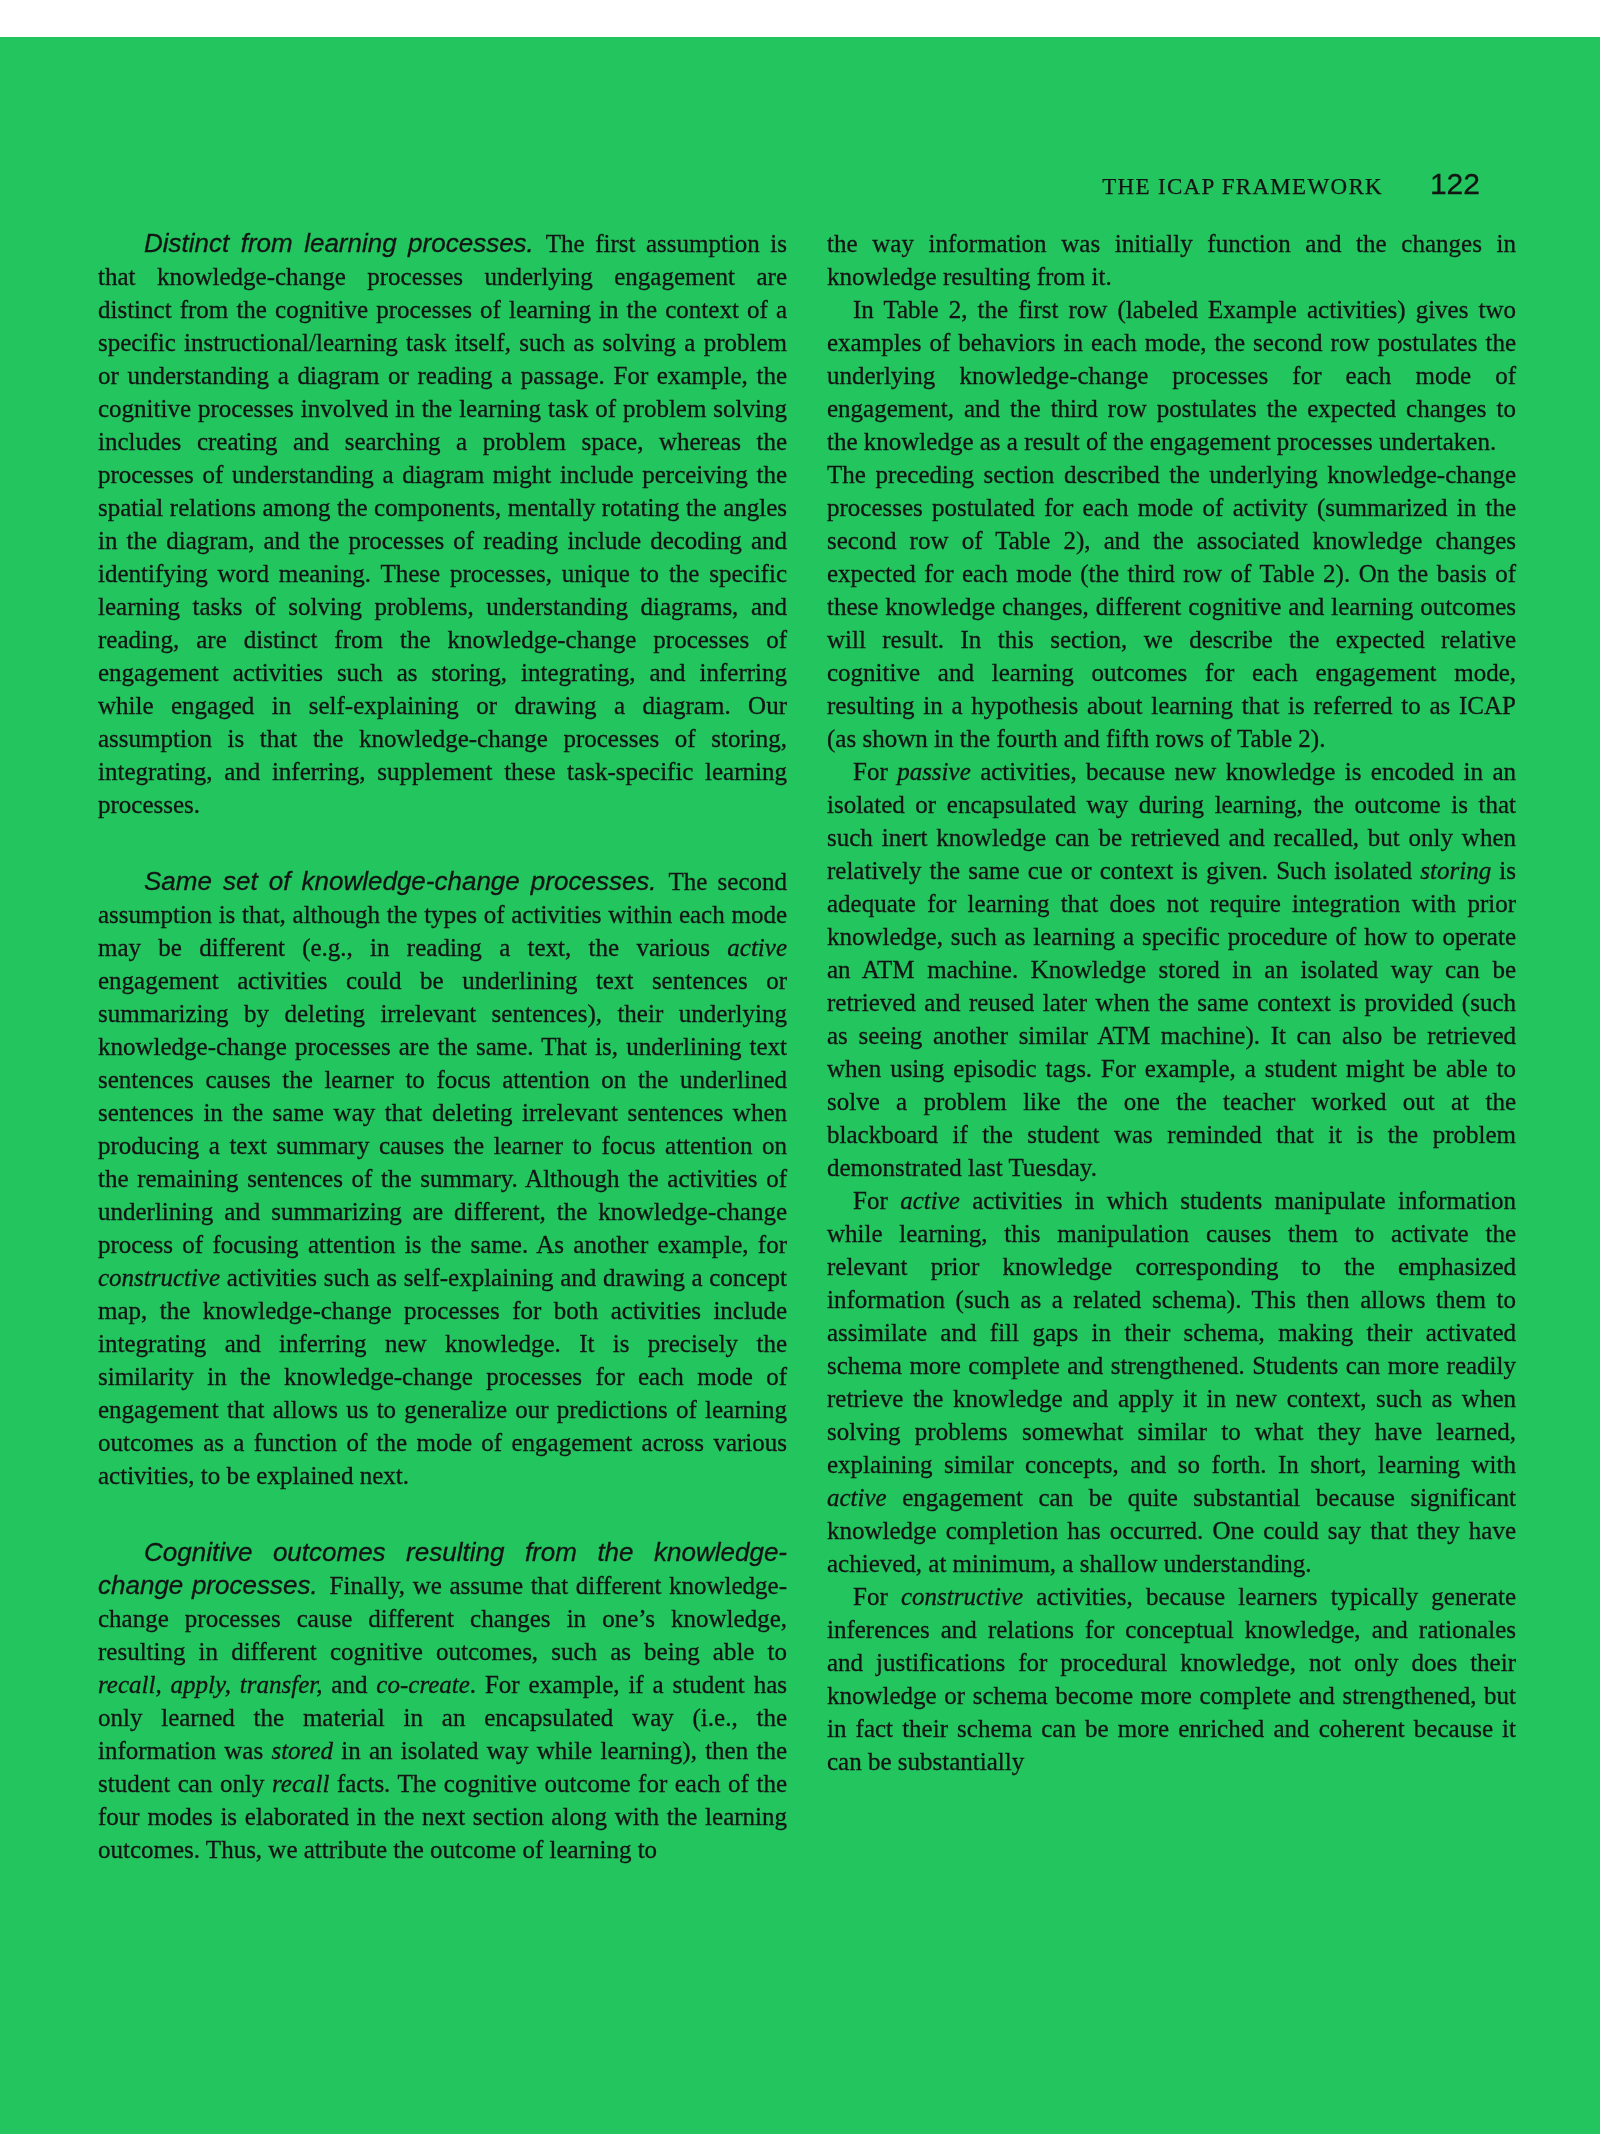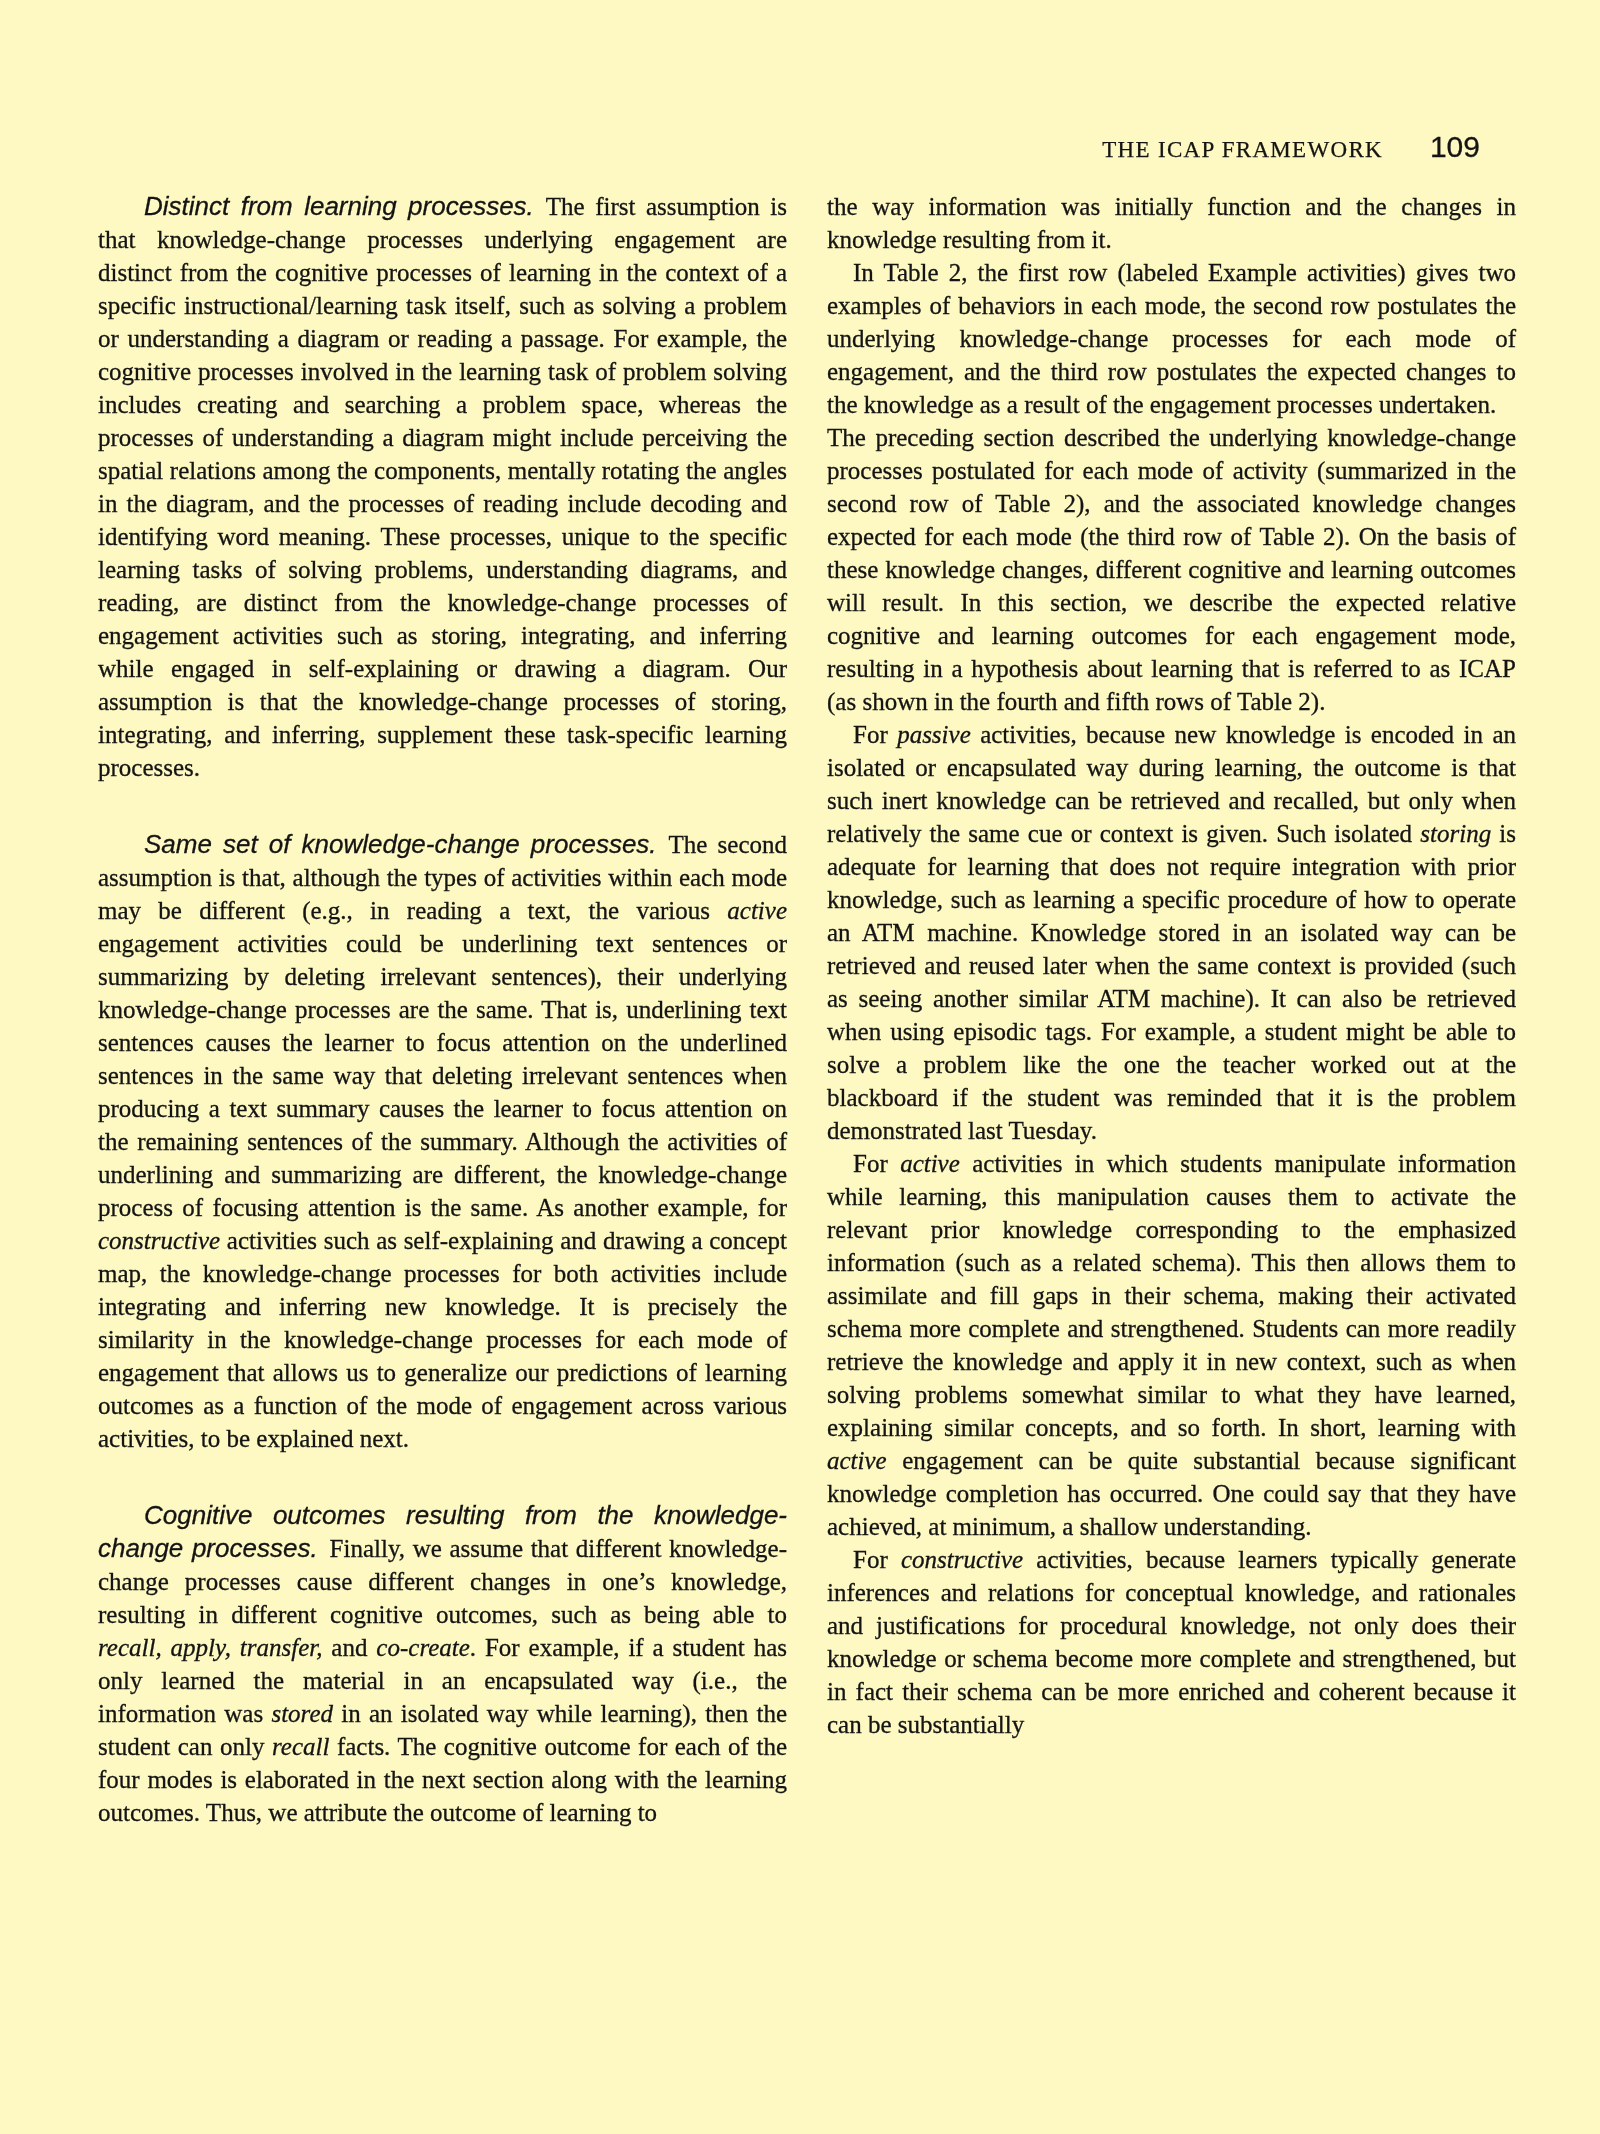--- a/index.html
+++ b/index.html
@@ -4,21 +4,21 @@
 <style>
   html, body { margin: 0; padding: 0; }
   body {
     width: 1600px; height: 2134px;
     background: #ffffff;
     position: relative;
     font-family: "Liberation Serif", "DejaVu Serif", serif;
     color: #141414;
     overflow: hidden;
   }
-  .page { position: absolute; inset: 0; background: #fef9c3; }
+  .page { position: absolute; inset: 0; background: #22c55e; margin-top: 37px; }
 
   
   .running-head {
     position: absolute; top: 130px; right: 120px;
     display: flex; align-items: baseline; gap: 47px;
   }
   .rh-title {
     font-family: "Liberation Serif", serif;
     font-size: 23px; letter-spacing: 1.3px;
     -webkit-text-stroke: 0.25px currentColor;
@@ -64,21 +64,21 @@
   }
   .heading-line { white-space: nowrap; }
 </style>
 </head>
 <body>
 
 <div class="page">
 
   <header class="running-head">
     <div class="rh-title">THE ICAP FRAMEWORK</div>
-    <div class="rh-page">109</div>
+    <div class="rh-page">122</div>
   </header>
 
   <main class="main">
     <div class="col">
         <p class="para lead-para"><span class="lead">Distinct from learning processes.</span><span>The first assumption is that knowledge-change processes underlying engagement are distinct from the cognitive processes of learning in the context of a specific instructional/learning task itself, such as solving a problem or understanding a diagram or reading a passage. For example, the cognitive processes involved in the learning task of problem solving includes creating and searching a problem space, whereas the processes of understanding a diagram might include perceiving the spatial relations among the components, mentally rotating the angles in the diagram, and the processes of reading include decoding and identifying word meaning. These processes, unique to the specific learning tasks of solving problems, understanding diagrams, and reading, are distinct from the knowledge-change processes of engagement activities such as storing, integrating, and inferring while engaged in self-explaining or drawing a diagram. Our assumption is that the knowledge-change processes of storing, integrating, and inferring, supplement these task-specific learning processes.</span></p>
         <p class="para lead-para spaced"><span class="lead">Same set of knowledge-change processes.</span><span>The second assumption is that, although the types of activities within each mode may be different (e.g., in reading a text, the various </span><span class="it">active</span><span> engagement activities could be underlining text sentences or summarizing by deleting irrelevant sentences), their underlying knowledge-change processes are the same. That is, underlining text sentences causes the learner to focus attention on the underlined sentences in the same way that deleting irrelevant sentences when producing a text summary causes the learner to focus attention on the remaining sentences of the summary. Although the activities of underlining and summarizing are different, the knowledge-change process of focusing attention is the same. As another example, for </span><span class="it">constructive</span><span> activities such as self-explaining and drawing a concept map, the knowledge-change processes for both activities include integrating and inferring new knowledge. It is precisely the similarity in the knowledge-change processes for each mode of engagement that allows us to generalize our predictions of learning outcomes as a function of the mode of engagement across various activities, to be explained next.</span></p>
         <p class="para lead-para spaced"><span class="lead">Cognitive outcomes resulting from the knowledge-change processes.</span><span>Finally, we assume that different knowledge-change processes cause different changes in one’s knowledge, resulting in different cognitive outcomes, such as being able to </span><span class="it">recall, apply, transfer,</span><span> and </span><span class="it">co-create</span><span>. For example, if a student has only learned the material in an encapsulated way (i.e., the information was </span><span class="it">stored</span><span> in an isolated way while learning), then the student can only </span><span class="it">recall</span><span> facts. The cognitive outcome for each of the four modes is elaborated in the next section along with the learning outcomes. Thus, we attribute the outcome of learning to</span></p>
       </div>
     <div class="col">
         <p class="para"><span>the way information was initially function and the changes in knowledge resulting from it.</span></p>

